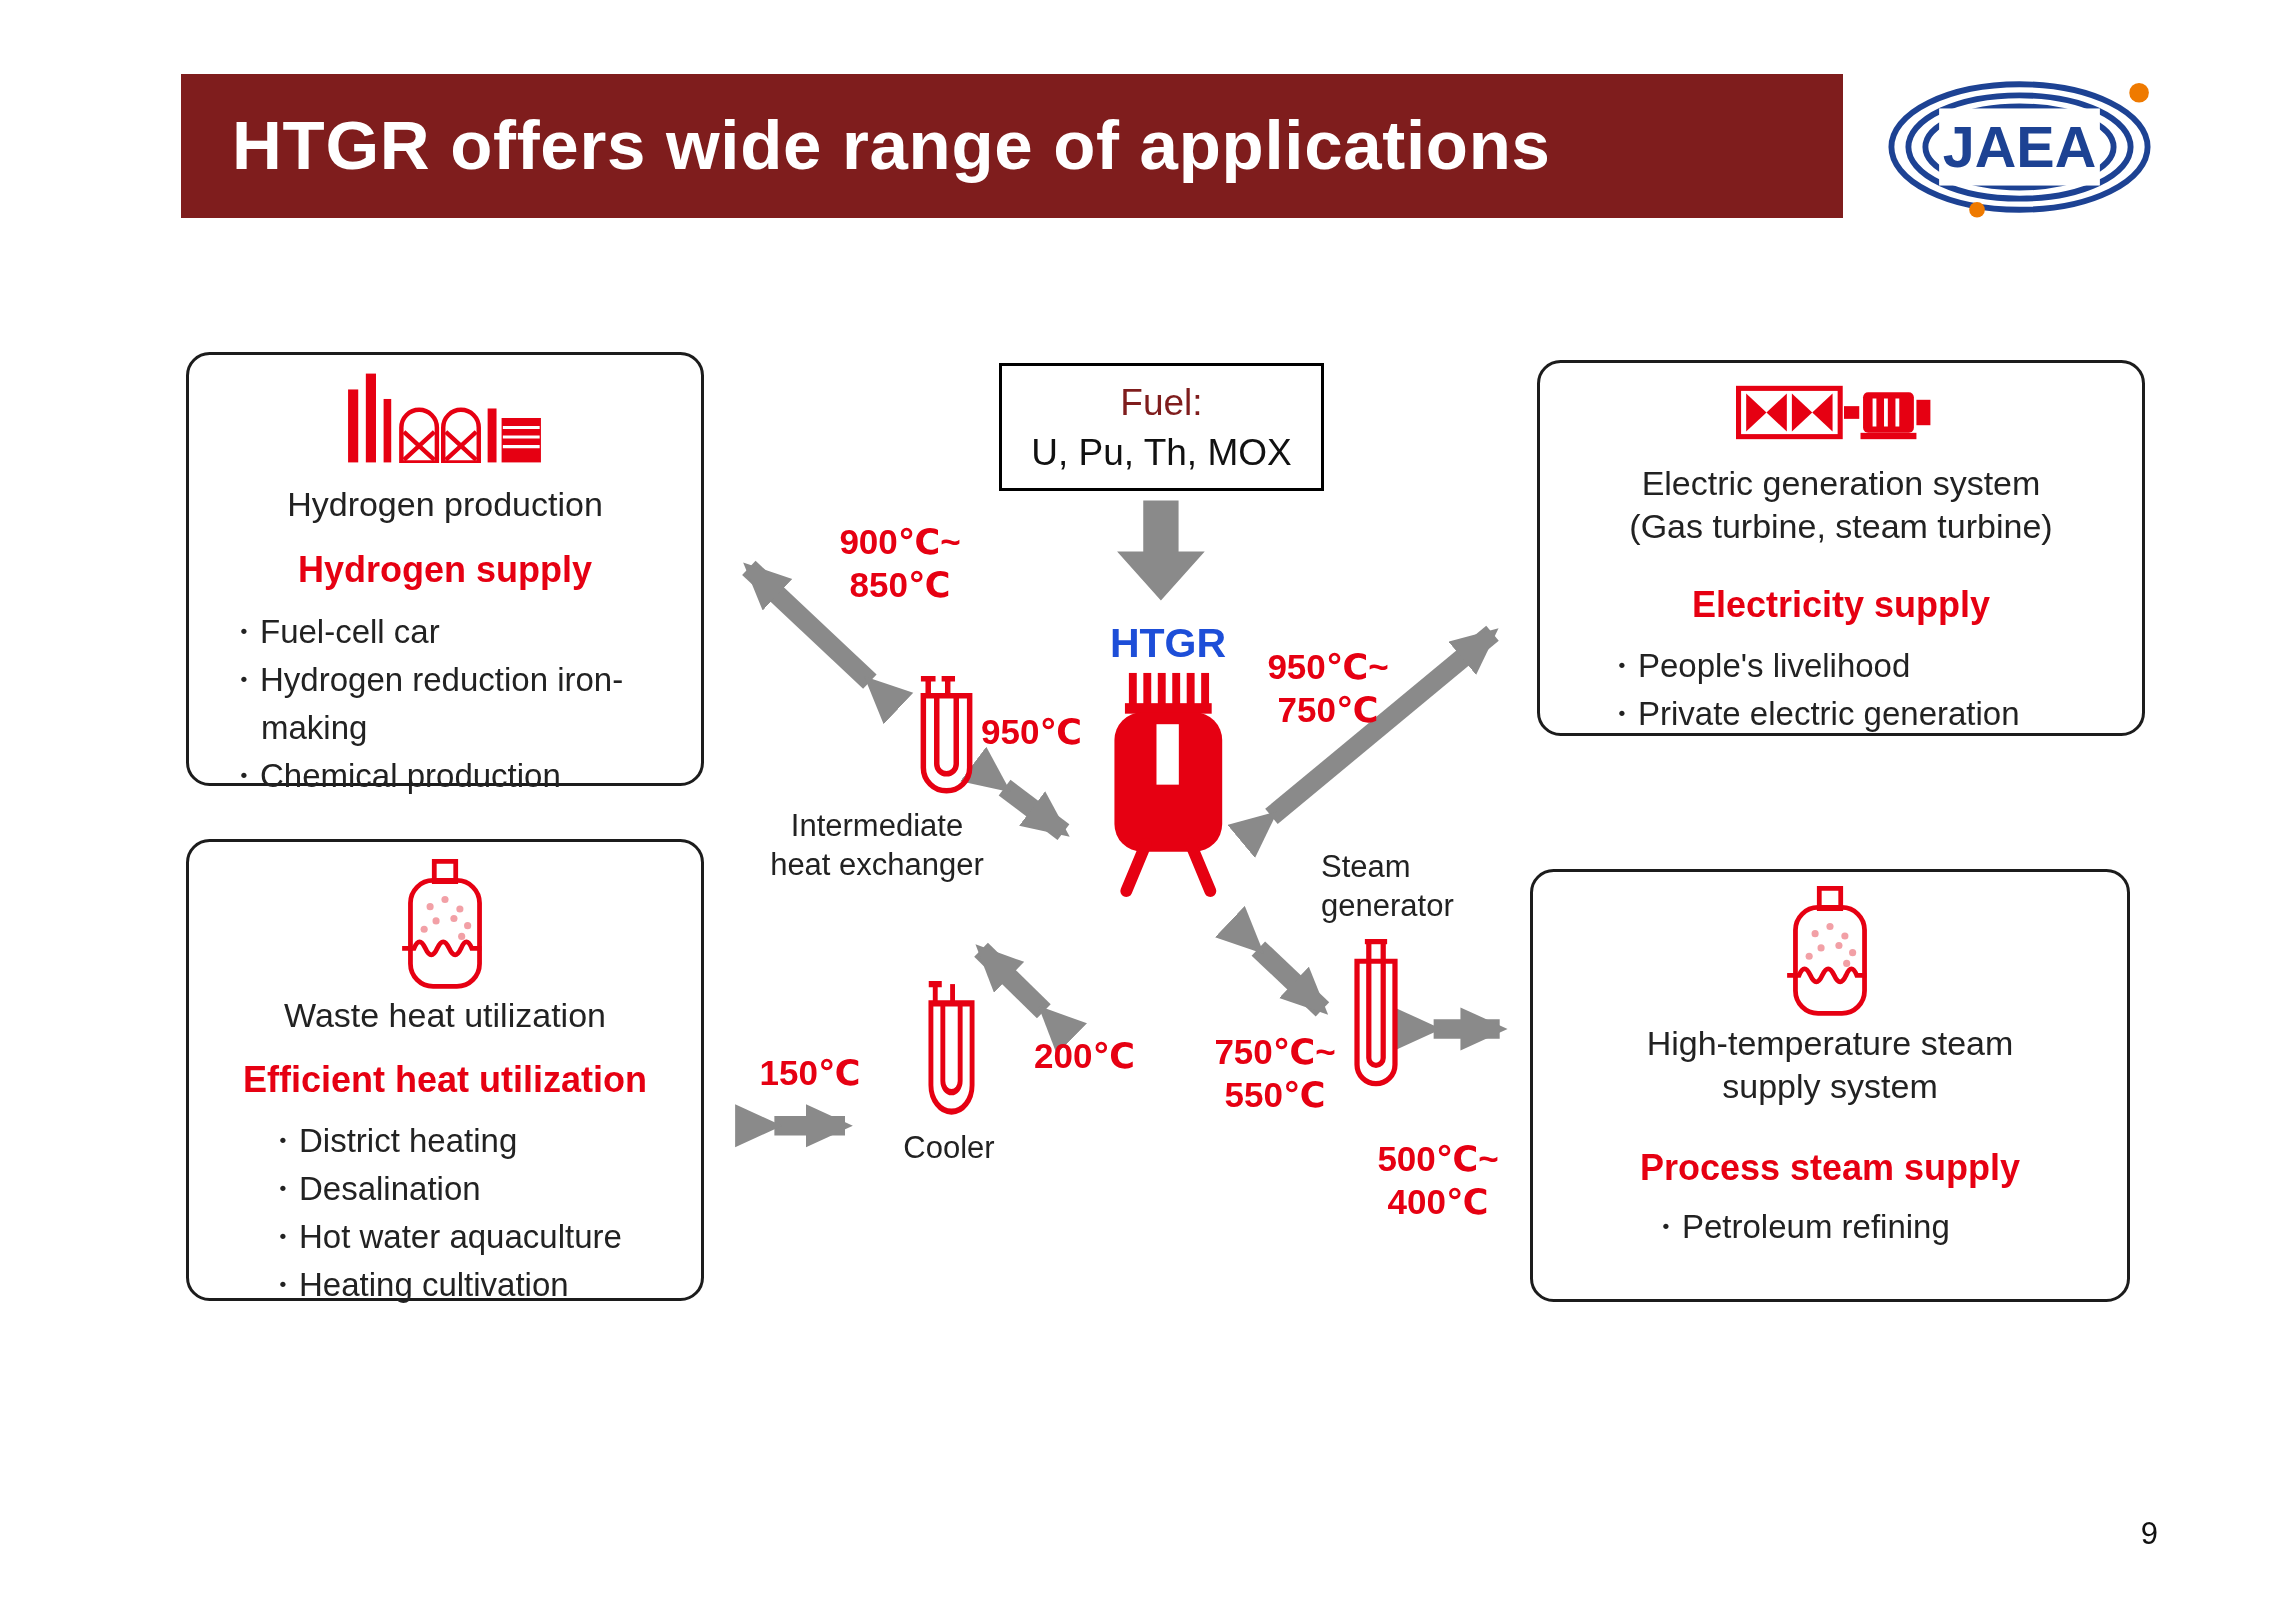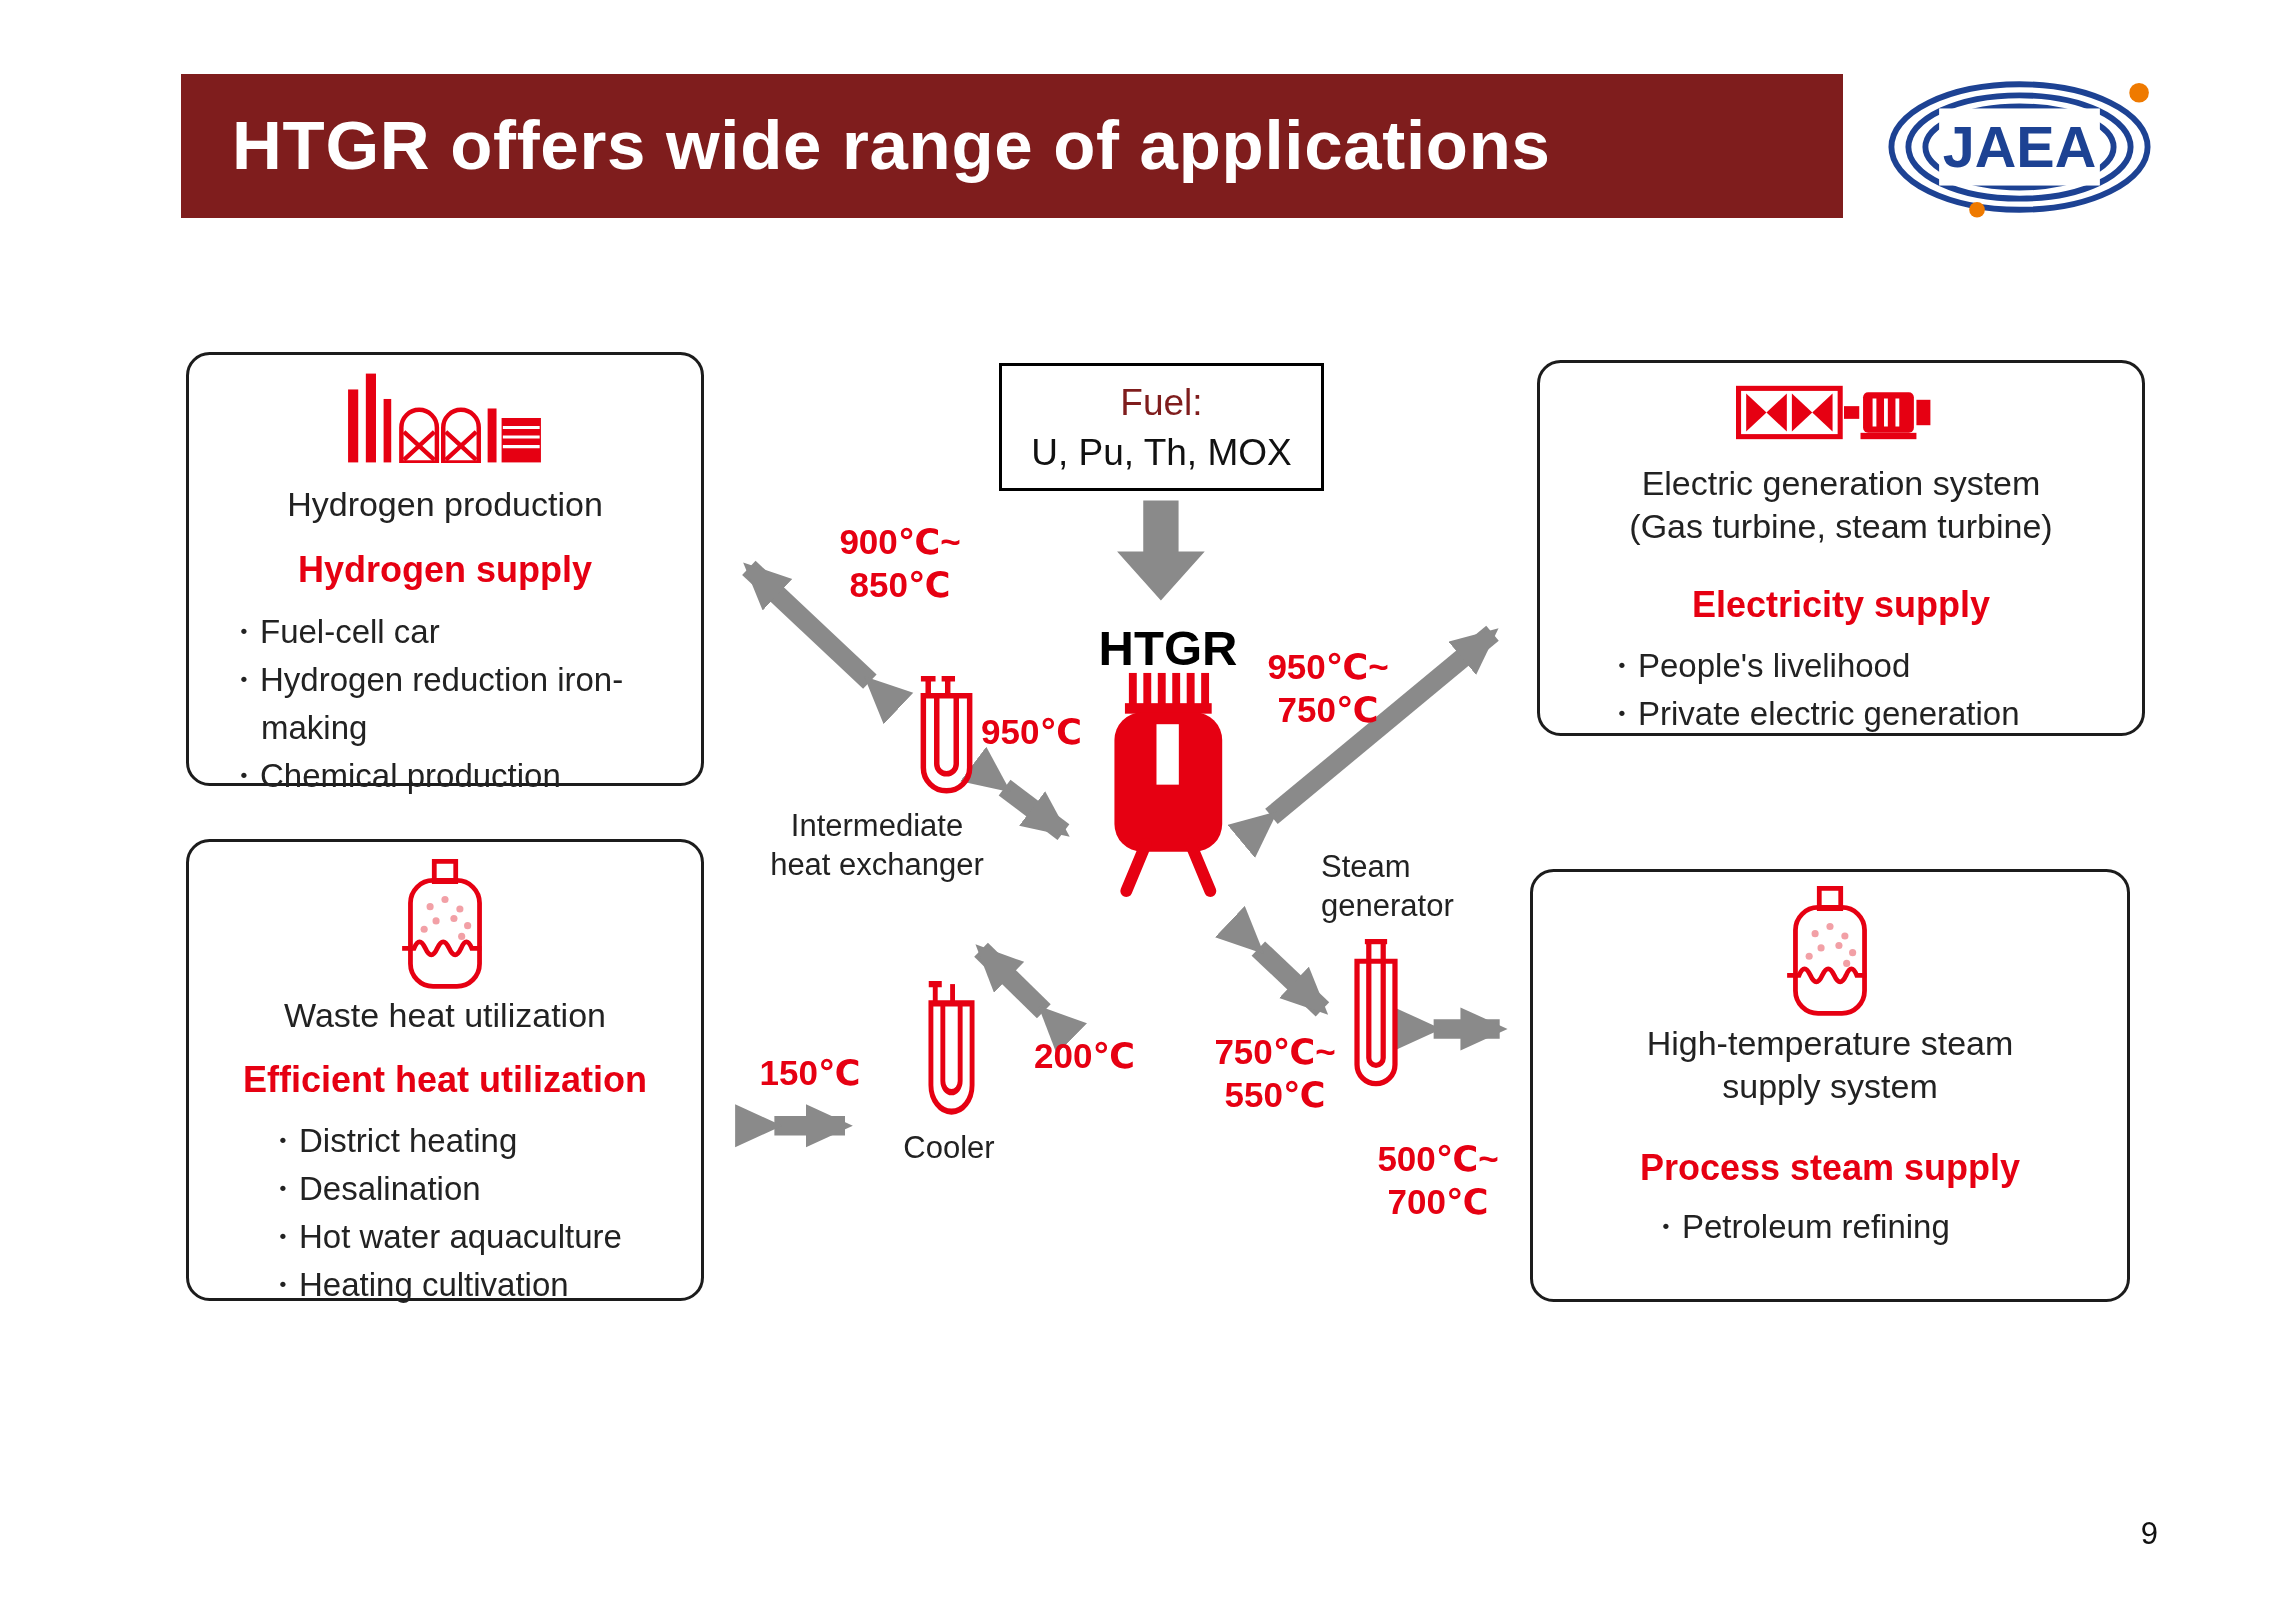--- a/index.html
+++ b/index.html
@@ -38,21 +38,21 @@
   #box-steam .icon{left:249px;top:14.4px;width:96px;height:131px;}
   #box-steam .boxtitle{top:150px;}
   #box-steam .supply{top:275px;}
   #box-steam .items{left:116px;top:331px;width:458px;}
   
   .fuelbox{position:absolute;left:999px;top:363px;width:325px;height:128px;border:3.9px solid #000;
     text-align:center;font-size:37px;line-height:50px;padding-top:11.8px;box-sizing:border-box;}
   .fuelbox .fuel-label{color:#7f1d1d;}
   .fuelbox .fuel-types{color:#111;}
   .htgr-label{position:absolute;left:1083px;top:620px;width:170px;text-align:center;
-    font-size:49px;font-weight:700;color:#000000;}
+    font-size:41px;font-weight:700;color:#1d4ed8;}
   .reactor-icon{position:absolute;left:1087px;top:669px;width:160px;height:230px;}
   .ihx-icon{position:absolute;left:908px;top:669px;width:77px;height:131px;}
   .ihx-label{position:absolute;left:756px;top:806px;width:242px;text-align:center;
     font-size:31px;line-height:39px;color:#222;}
   .sg-label{position:absolute;left:1295px;top:847px;width:196px;text-align:left;padding-left:26px;
     font-size:31px;line-height:39px;color:#222;box-sizing:border-box;}
   .sg-icon{position:absolute;left:1340px;top:932px;width:72px;height:175px;}
   .cooler-icon{position:absolute;left:919px;top:973px;width:65px;height:149px;}
   .cooler-label{position:absolute;left:867px;top:1130px;width:164px;text-align:center;
     font-size:31px;color:#222;}
@@ -187,21 +187,21 @@
   <div class="temp" id="temp-950">
     <div>950℃~</div>
     <div>750℃</div>
   </div>
   <div class="temp" id="temp-750">
     <div>750℃~</div>
     <div>550℃</div>
   </div>
   <div class="temp" id="temp-500">
     <div>500℃~</div>
-    <div>700℃</div>
+    <div>400℃</div>
   </div>
   <div class="temp" id="temp-200">
     <div>200℃</div>
   </div>
   <div class="temp" id="temp-150">
     <div>150℃</div>
   </div>
 
   <div class="appbox" id="box-hydrogen">
     <div class="icon">

